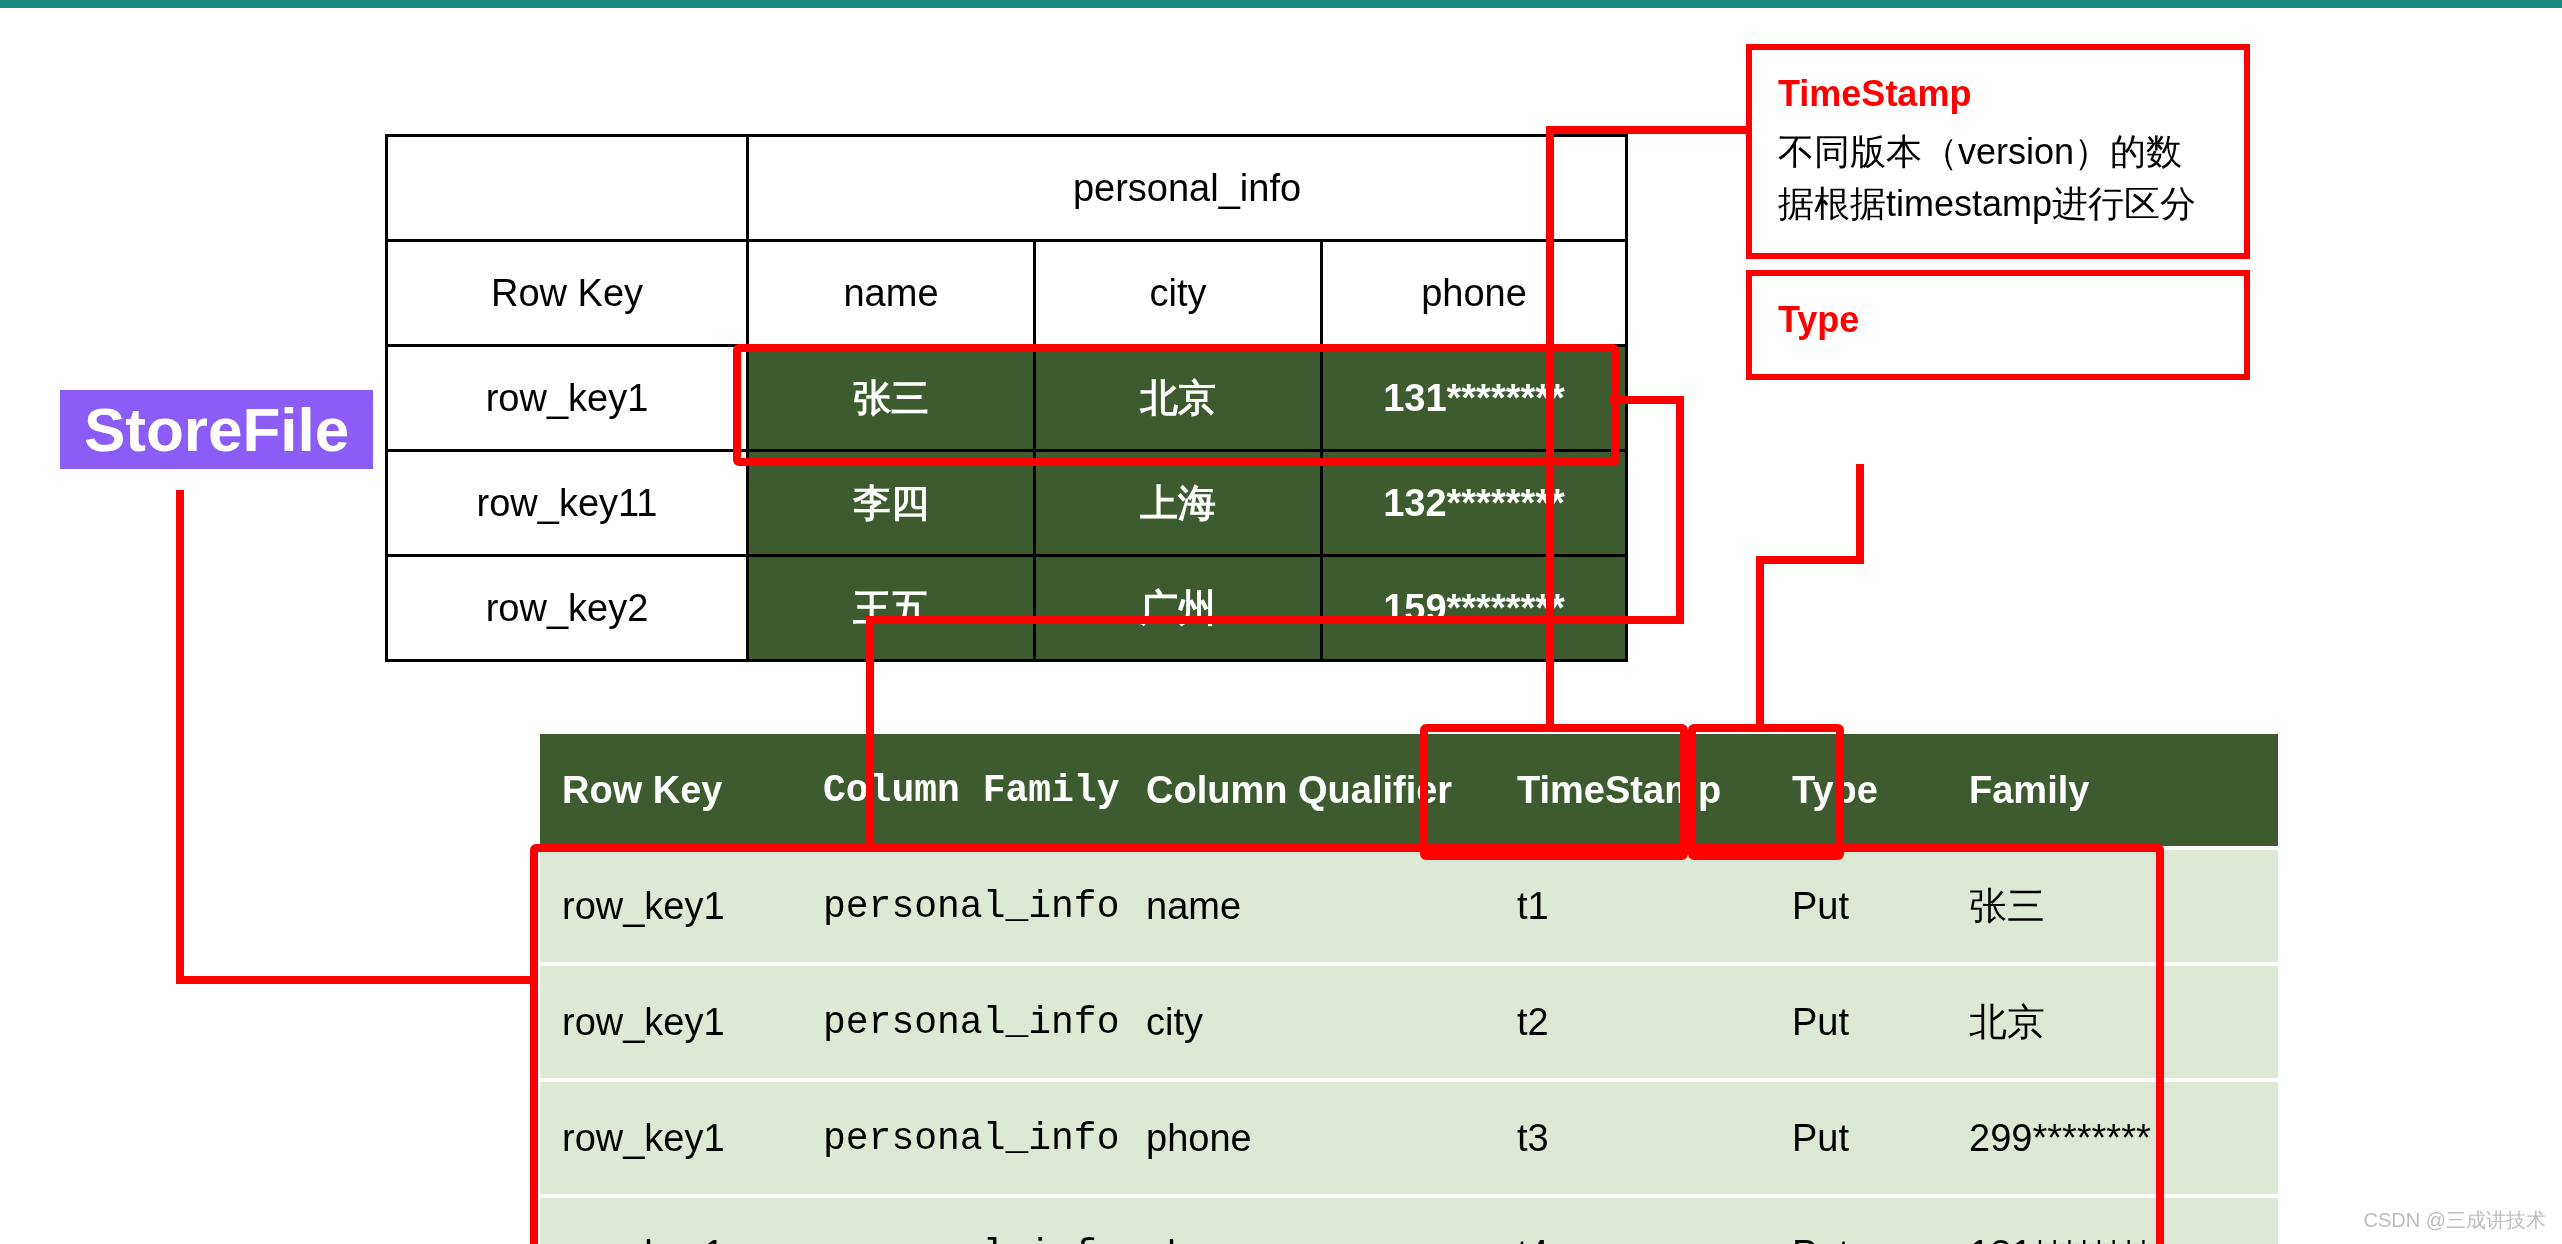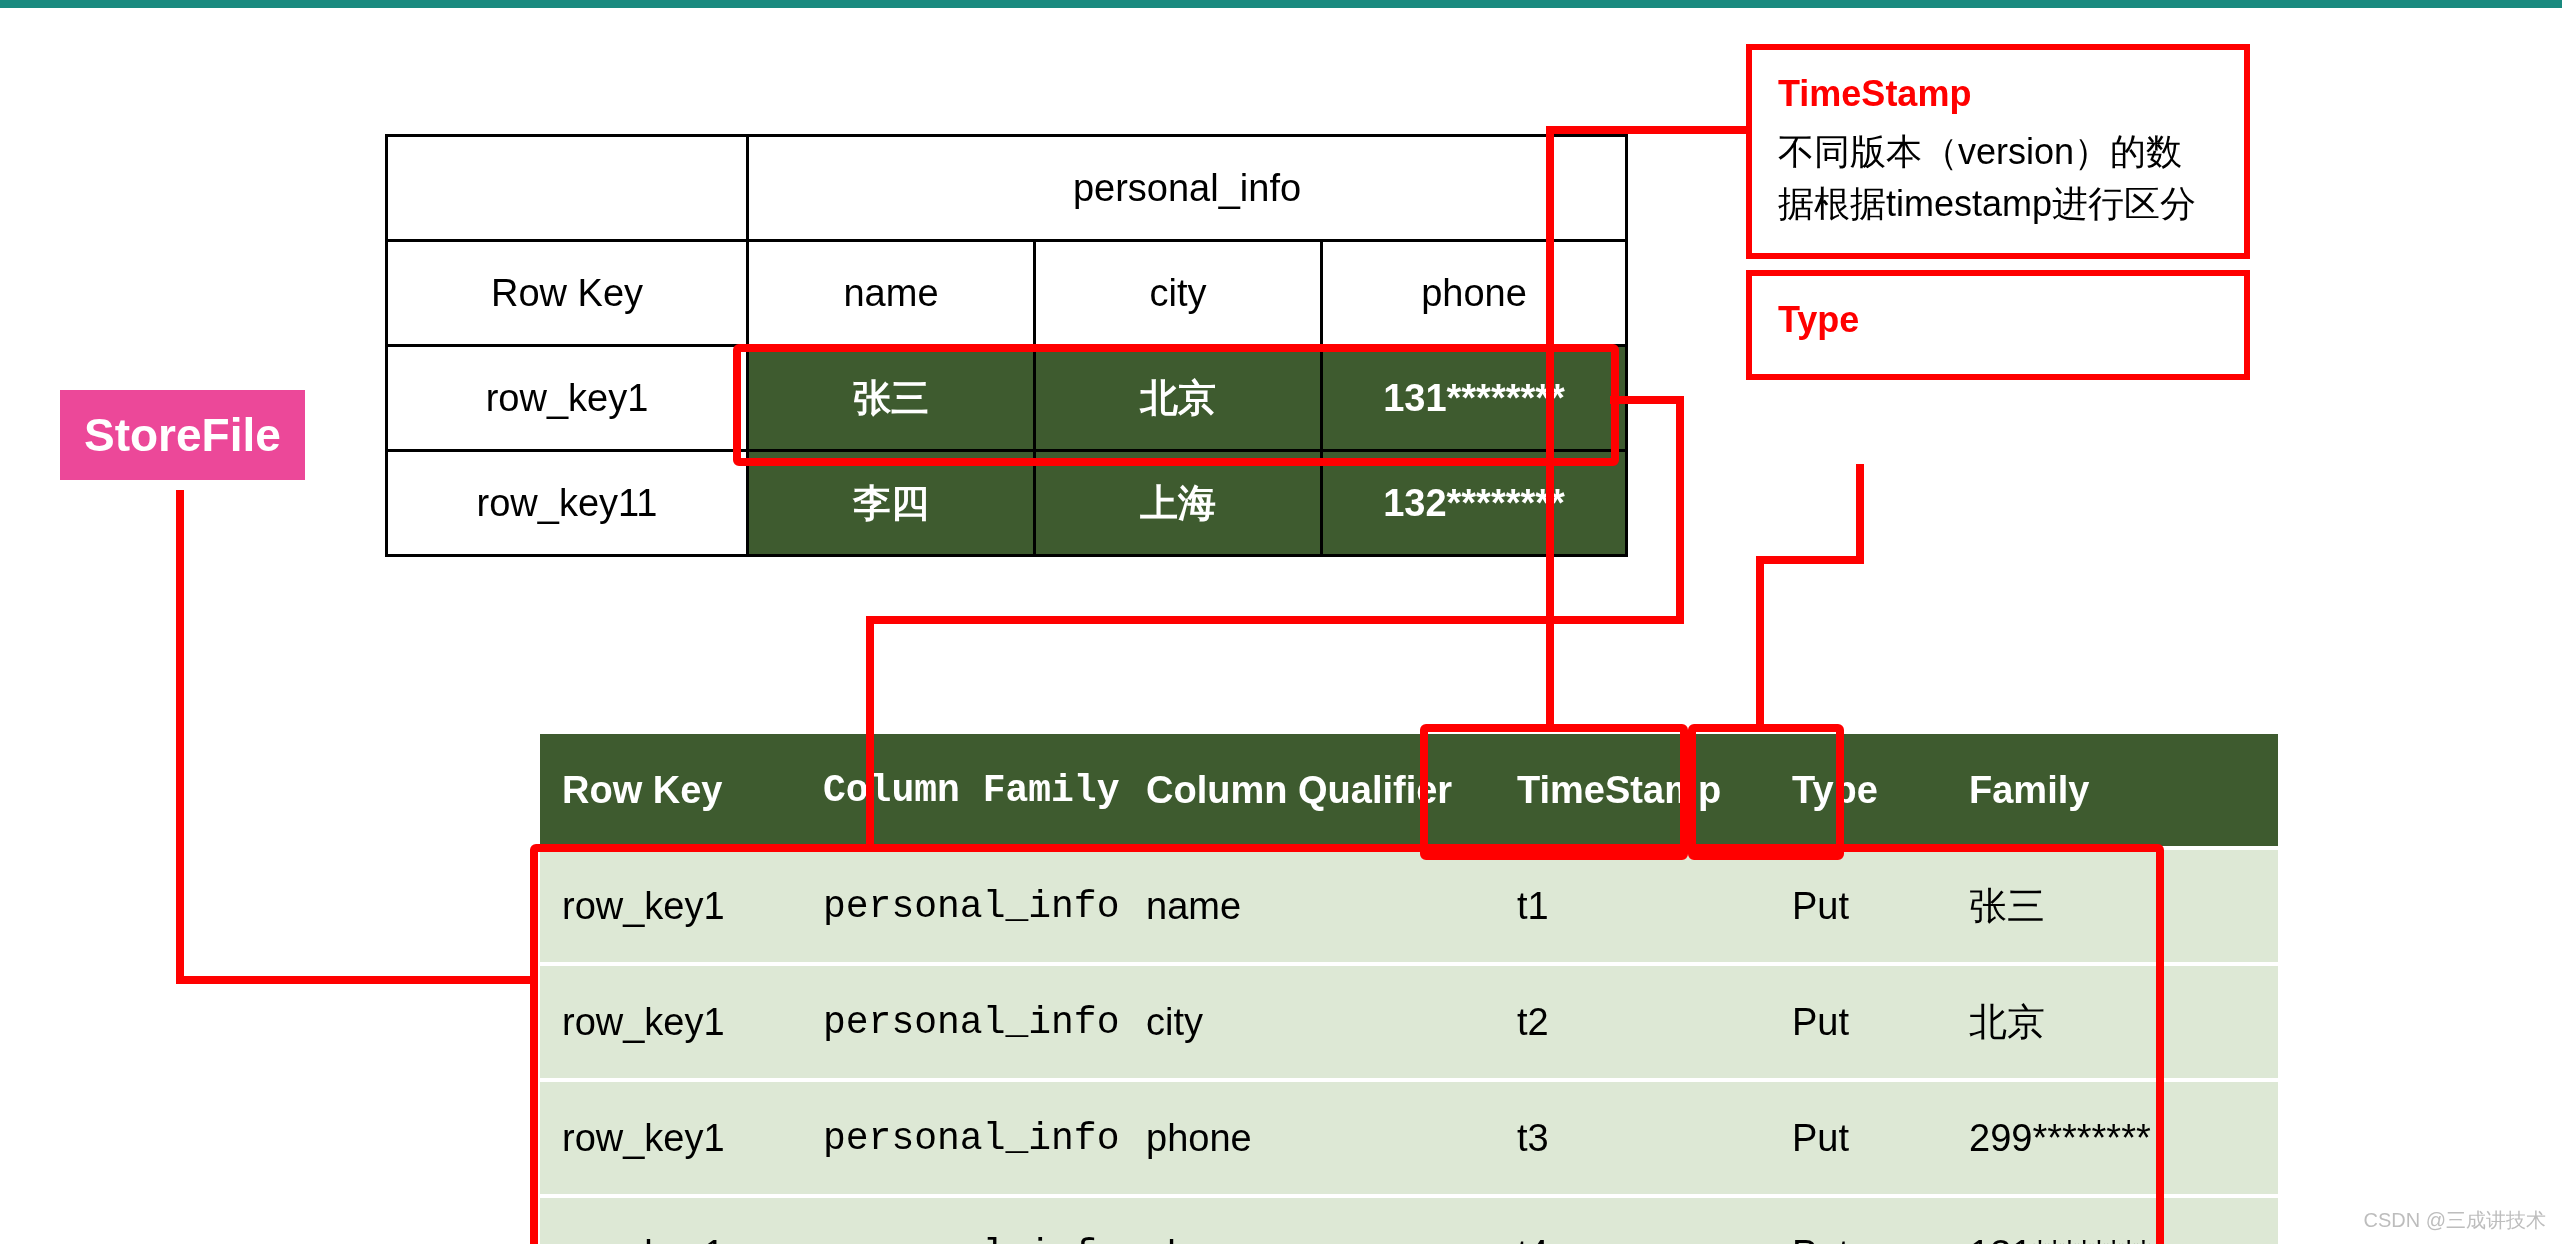--- a/index.html
+++ b/index.html
@@ -1,20 +1,20 @@
 <!DOCTYPE html>
 <html><head>
 <meta charset="utf-8">
 <style>
   html,body{margin:0;padding:0;width:2562px;height:1244px;font-family:Arial,"Microsoft YaHei",sans-serif;background:#fff;overflow:hidden;}
   .top-bar{position:absolute;left:0;top:0;width:2562px;height:8px;background:#1a8a7f;}
   .watermark{position:absolute;right:16px;bottom:10px;font-size:20px;color:#888;opacity:.55;}
 
   
-  .badge{position:absolute;left:60px;top:390px;background:#ec4899;color:#fff;font-weight:bold;font-size:46px;padding:18px 24px;}
+  .badge{position:absolute;left:60px;top:390px;background:#8b5cf6;color:#fff;font-weight:bold;font-size:62px;padding:4px 24px;}
 
   
   .top-table{position:absolute;left:385px;top:134px;border-collapse:collapse;font-size:38px;}
   .top-table td{border:3px solid #000;text-align:center;height:100px;}
   .c-rk{width:356px;}
   .c-nm{width:282px;}
   .c-ct{width:282px;}
   .c-ph{width:300px;}
   .hdr{background:#fff;color:#000;}
   .dat{background:#3e5b2f;color:#fff;font-weight:bold;}
@@ -66,20 +66,26 @@
     <td class="rkcell c-rk">row_key1</td>
     <td class="dat c-nm">张三</td>
     <td class="dat c-ct">北京</td>
     <td class="dat c-ph">131********</td>
   </tr>
   <tr>
     <td class="rkcell c-rk">row_key11</td>
     <td class="dat c-nm">李四</td>
     <td class="dat c-ct">上海</td>
     <td class="dat c-ph">132********</td>
+  </tr>
+  <tr>
+    <td class="rkcell c-rk">row_key2</td>
+    <td class="dat c-nm">王五</td>
+    <td class="dat c-ct">广州</td>
+    <td class="dat c-ph">159********</td>
   </tr>
 </tbody>
   </table>
 
 <table class="bot-table">
   <tbody>
       <tr>
     <td class="bh bc-rk">Row Key</td>
     <td class="bh bc-cf">Column Family</td>
     <td class="bh bc-cq">Column Qualifier</td>

